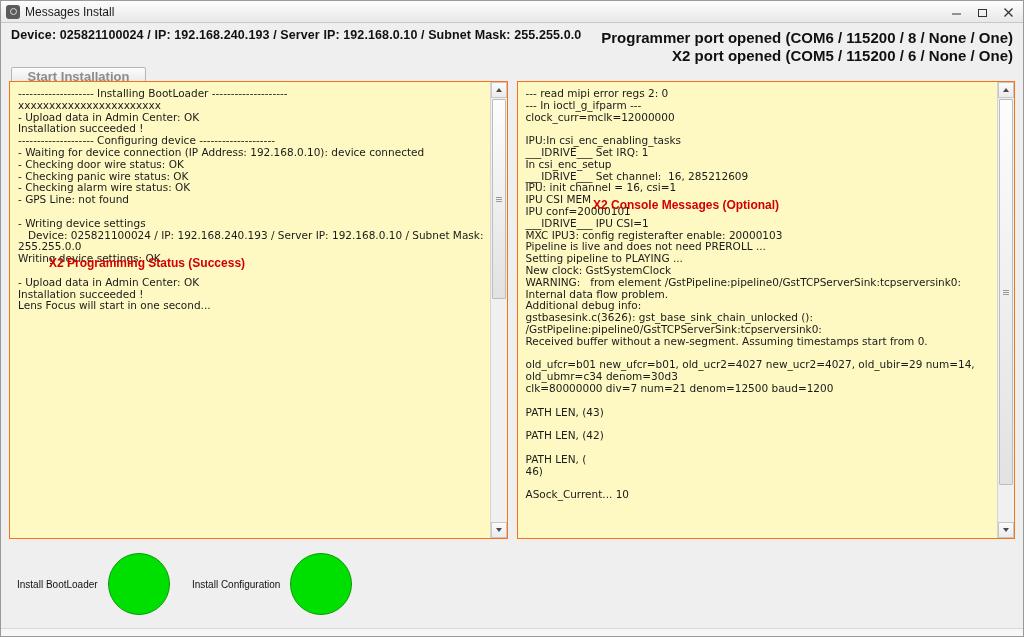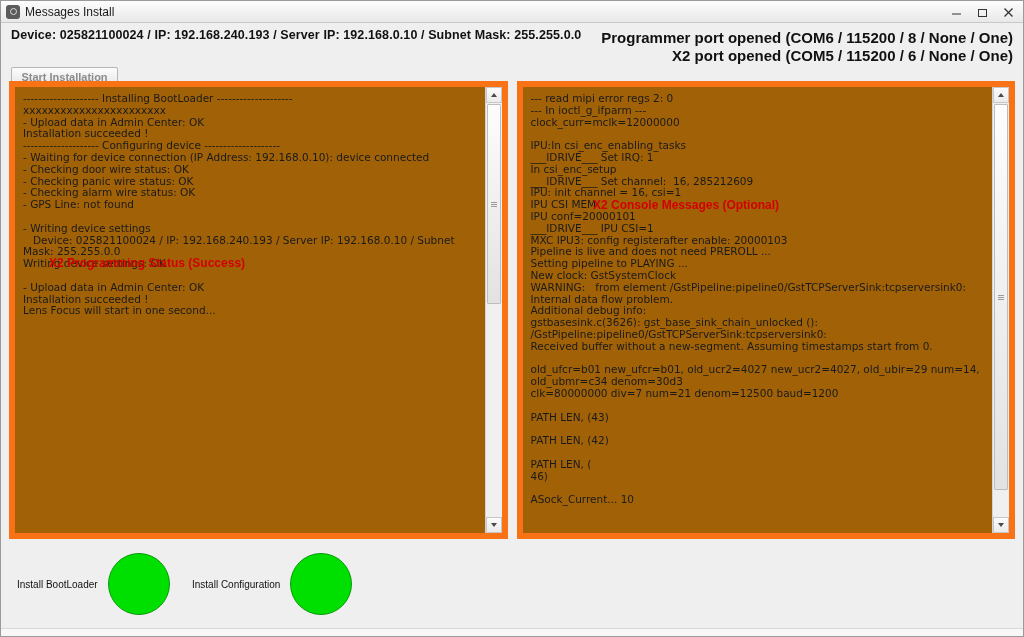--- a/index.html
+++ b/index.html
@@ -85,23 +85,23 @@
     color: #111;
     line-height: 18px;
   }
 
   
   .start-row {
     padding: 0 10px;
     height: 22px;
   }
   .start-btn {
-    width: 107px;
+    width: 135px;
     height: 20px;
-    font-size: 11px;
+    font-size: 13px;
     font-weight: bold;
     color: #8c8c8c;
     background: linear-gradient(#fcfcfc, #e6e6e6);
     border: 1px solid #b5b5b5;
     border-radius: 2px;
     text-align: center;
     line-height: 18px;
   }
 
   
@@ -109,22 +109,22 @@
     position: absolute;
     left: 8px; top: 80px;
     width: 1006px;
     height: 458px;
     display: flex;
     gap: 9px;
   }
   .panel {
     position: relative;
     flex: 1 1 0;
-    background: #a16207;
-    border: 6px solid #f97316;
+    background: #fef9c3;
+    border: 1px solid #f97316;
     overflow: hidden;
     padding-left: 19px;
   }
   .panel-inner {
     position: absolute;
     left: 0; top: 0; right: 17px; bottom: 0;
     padding: 6px 5px 4px 8px;
     font-family: "DejaVu Sans", sans-serif;
     font-size: 10.5px;
     line-height: 11.8px;

